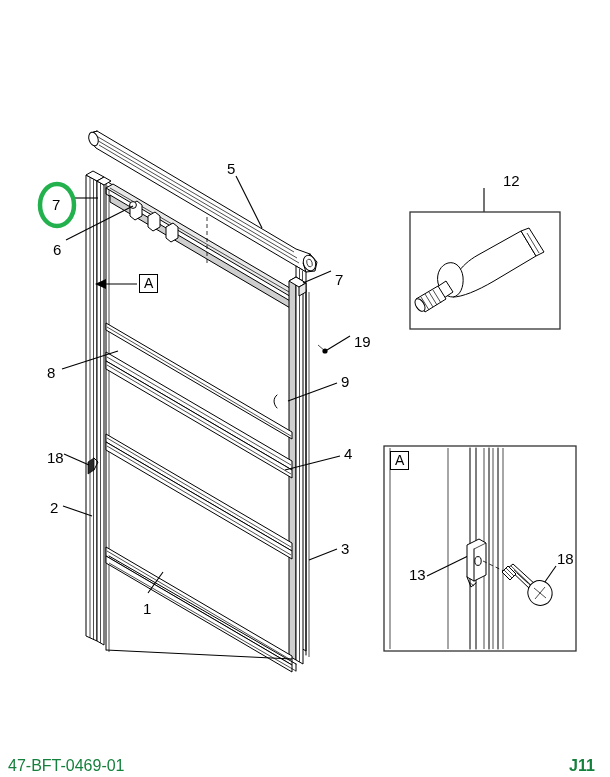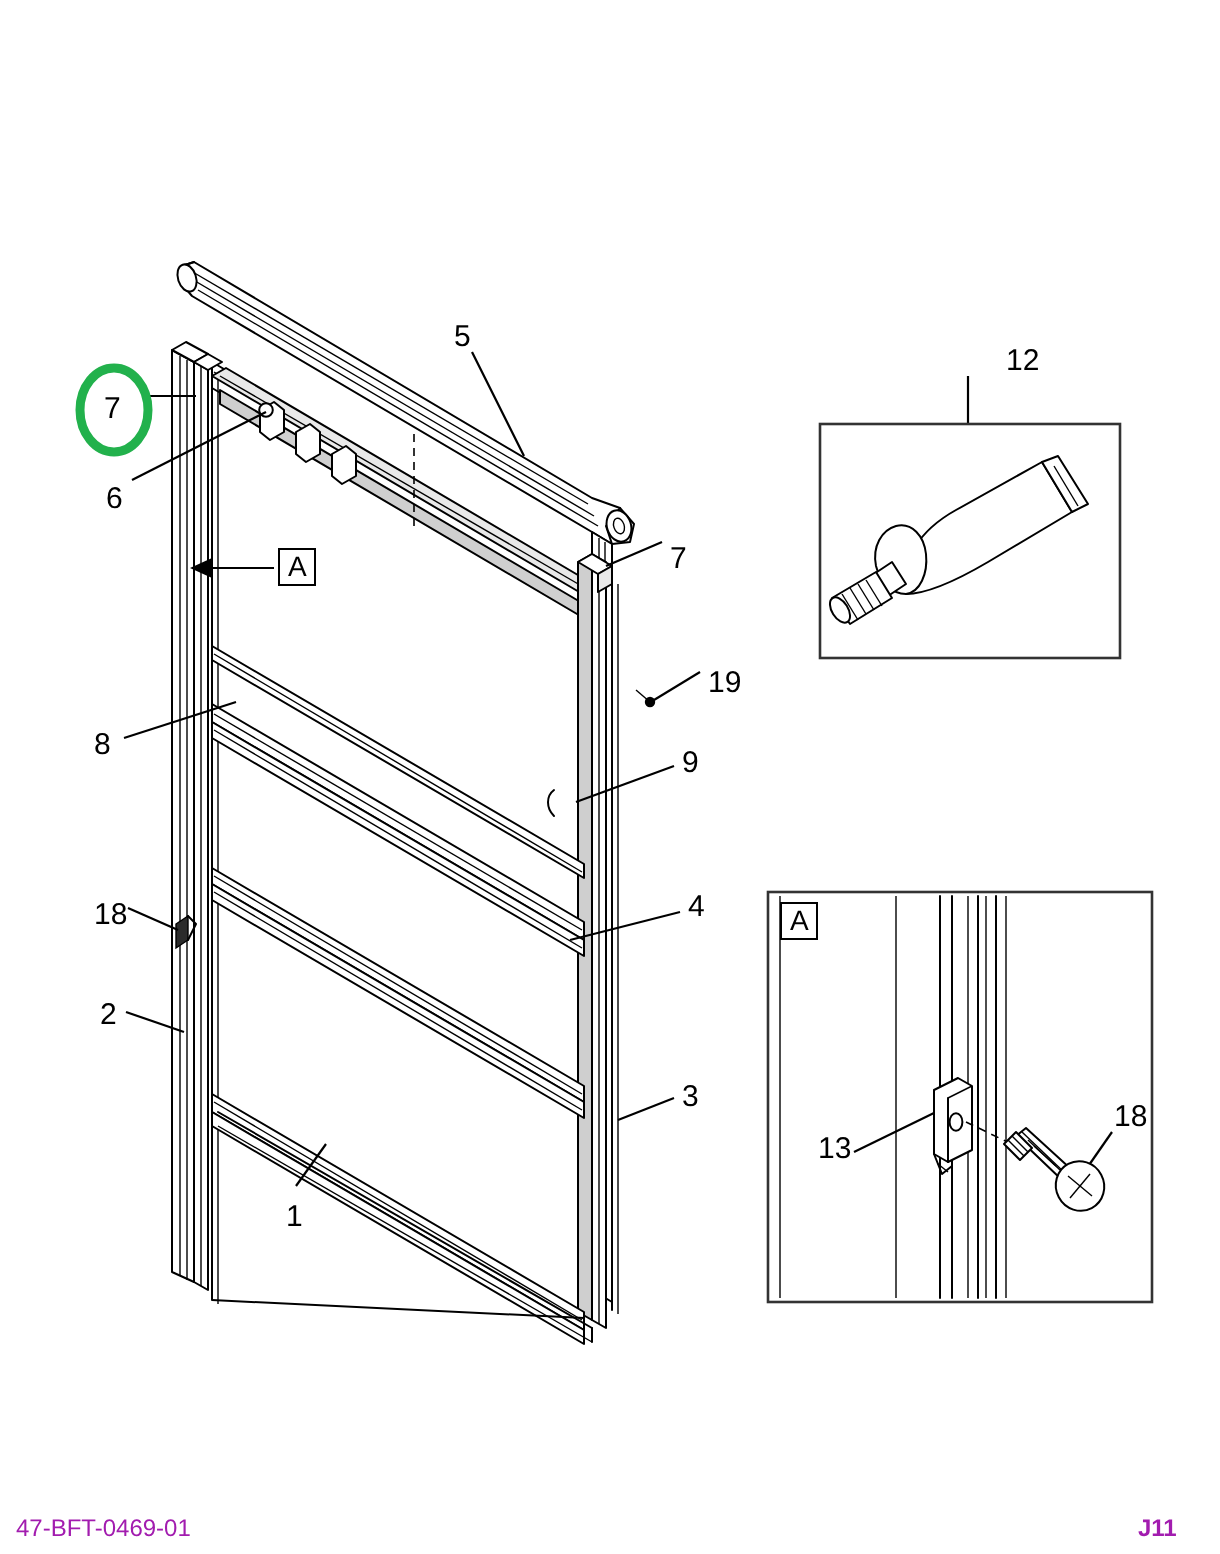--- a/index.html
+++ b/index.html
@@ -41,22 +41,22 @@
     font-size: 14px;
     color: #000000;
     border: 1.4px solid #000000;
     background: #ffffff;
     padding: 1px 4px 2px 4px;
     line-height: 1;
   }
   .footer-text {
     position: absolute;
     font-family: "Liberation Sans", sans-serif;
-    font-size: 12px;
-    color: #a21caf;
+    font-size: 16px;
+    color: #15803d;
     white-space: nowrap;
   }
   #footer-left { left: 8px; top: 757px; }
   #footer-right { left: 569px; top: 757px; font-weight: bold; }
 </style>
 </head>
 <body>
 
 <div id="sheet">
 

